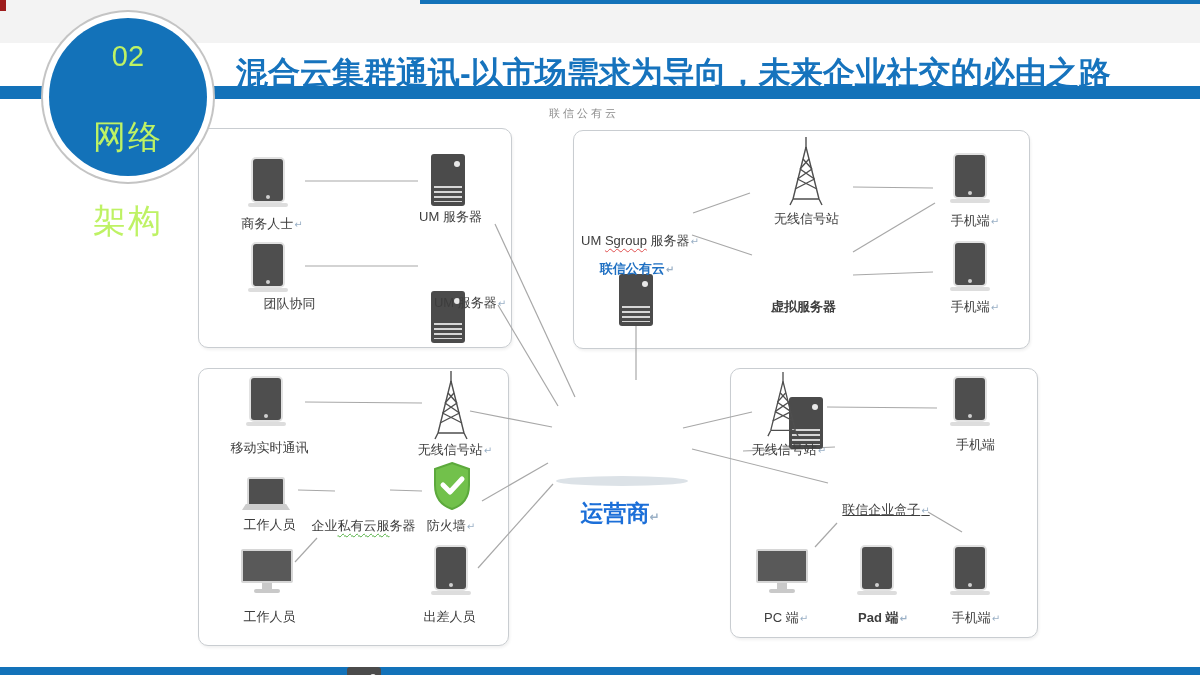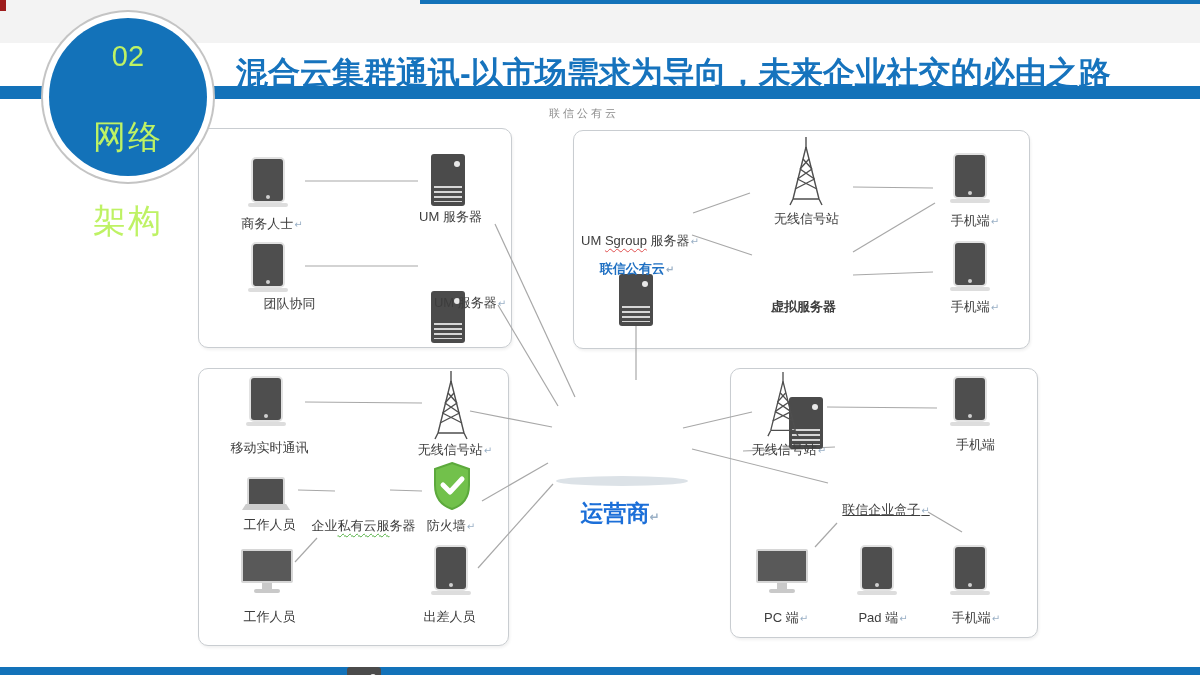--- a/index.html
+++ b/index.html
@@ -279,21 +279,21 @@
       <div class="mbase"></div>
   </div>
   <div class="lbl" style="left:786px;top:609px;">
     <span>PC 端</span><span class="ret">↵</span>
   </div>
 
   <div class="node tablet" style="left:860px;top:545px;">
     <div class="scr"></div>
       <div class="dock"></div>
   </div>
-  <div class="lbl" style="left:883px;top:609px;">
+  <div class="lbl" style="left:883px;top:609px;font-weight:bold;">
     <span>Pad 端</span><span class="ret">↵</span>
   </div>
 
   <div class="node tablet" style="left:953px;top:545px;">
     <div class="scr"></div>
       <div class="dock"></div>
   </div>
   <div class="lbl" style="left:976px;top:609px;">
     <span>手机端</span><span class="ret">↵</span>
   </div>

